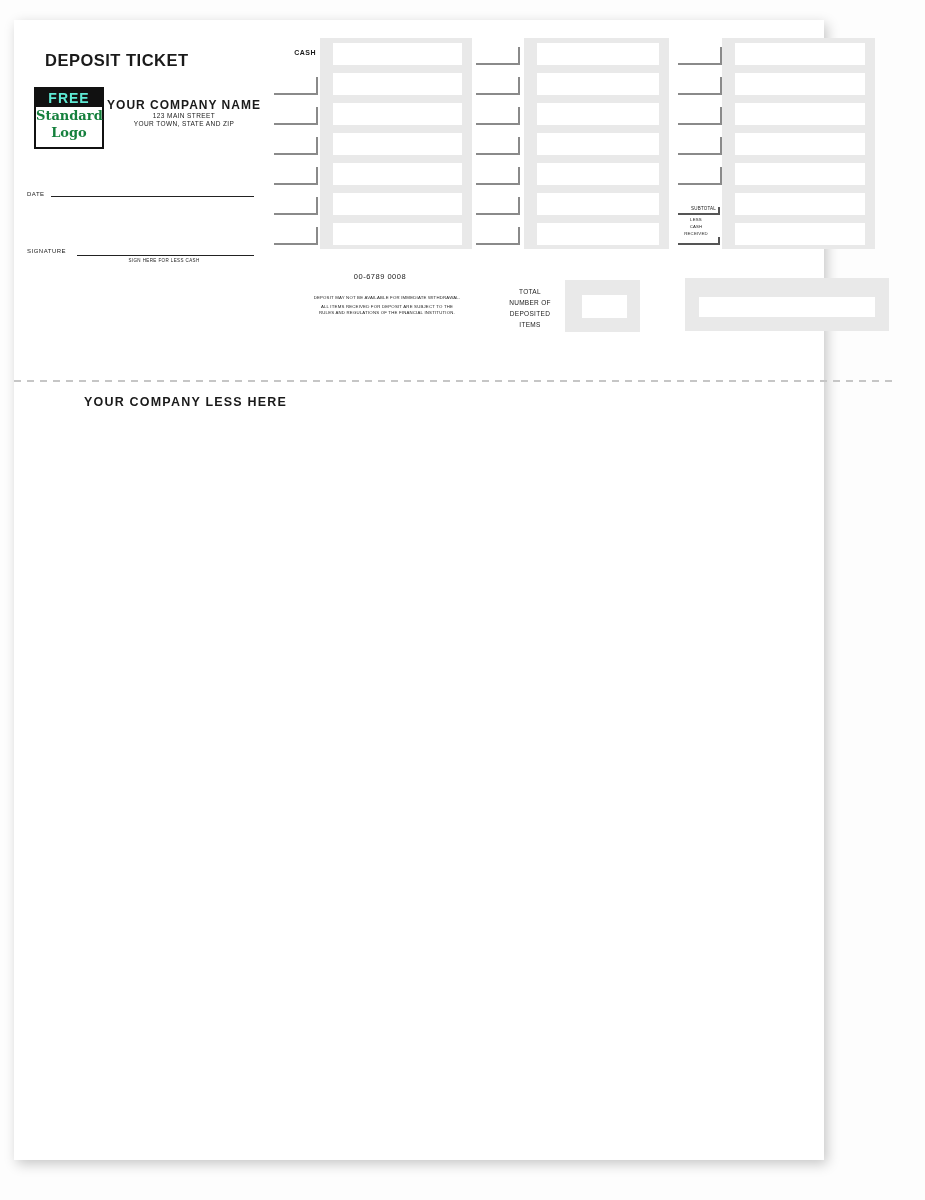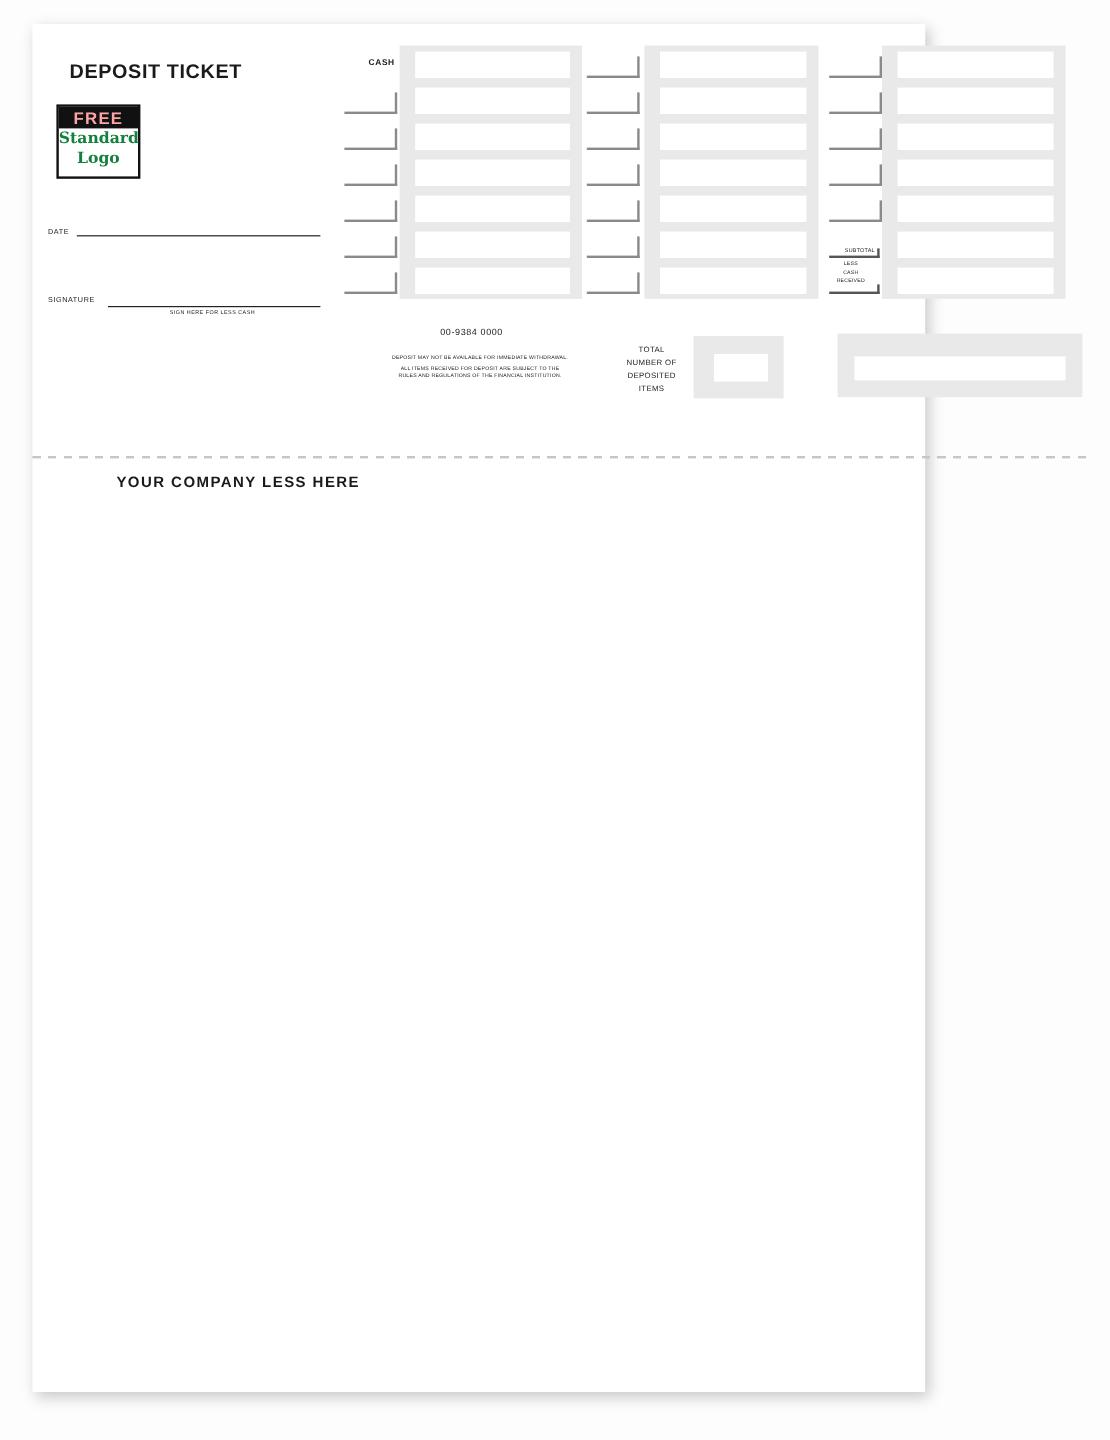--- a/index.html
+++ b/index.html
@@ -1,23 +1,23 @@
 <!DOCTYPE html>
 <html><head>
 <meta charset="utf-8">
 <style>
   html,body{margin:0;padding:0;background:#fdfdfd;}
   .stage{position:relative;width:925px;height:1200px;overflow:hidden;
          font-family:"Liberation Sans", sans-serif;color:#1a1a1a;}
-  .page{position:absolute;left:27px;top:20px;width:744px;height:1140px;background:#fff;
+  .page{position:absolute;left:14px;top:20px;width:810px;height:1140px;background:#fff;
         box-shadow:3px 4px 12px rgba(0,0,0,0.22);}
   .abs{position:absolute;}
   .title{left:31px;top:31px;font-size:16.5px;font-weight:bold;letter-spacing:0.5px;white-space:nowrap;}
   .logo-box{left:20px;top:67px;width:66px;height:58px;border:2.5px solid #111;background:#fff;text-align:center;}
-  .logo-free{background:#111;color:#fca5a5;font-size:14px;font-weight:bold;letter-spacing:1px;
+  .logo-free{background:#111;color:#5eead4;font-size:14px;font-weight:bold;letter-spacing:1px;
              height:18px;line-height:18px;}
   .logo-script{font-family:"DejaVu Serif", serif;font-weight:bold;font-size:13px;line-height:17px;color:#15803d;}
   .company{left:80px;top:78px;width:180px;text-align:center;}
   .company-name{font-size:12px;font-weight:bold;letter-spacing:1px;white-space:nowrap;}
   .company-addr{font-size:6.5px;line-height:7.5px;letter-spacing:0.4px;}
   .small-label{font-size:6px;letter-spacing:0.5px;}
   .date-label{left:13px;top:171px;}
   .date-line{left:37px;top:176px;width:203px;border-top:1.5px solid #222;height:0;}
   .sig-label{left:13px;top:228px;}
   .sig-line{left:63px;top:235px;width:177px;border-top:1.5px solid #222;height:0;}
@@ -51,20 +51,25 @@
   <div class="page">
 
     <div class="abs title">DEPOSIT TICKET</div>
 
     <div class="abs logo-box">
       <div class="logo-free">FREE</div>
       <div class="logo-script">Standard</div>
       <div class="logo-script">Logo</div>
     </div>
 
+    <div class="abs company">
+      <div class="company-name">YOUR COMPANY NAME</div>
+      <div class="company-addr">123 MAIN STREET</div>
+      <div class="company-addr">YOUR TOWN, STATE AND ZIP</div>
+    </div>
 
     <div class="abs small-label date-label">DATE</div>
     <div class="abs date-line"></div>
 
     <div class="abs small-label sig-label">SIGNATURE</div>
     <div class="abs sig-line"></div>
     <div class="abs sig-caption">SIGN HERE FOR LESS CASH</div>
 
     <div class="abs cash-label">CASH</div>
 
@@ -96,21 +101,21 @@
         <div class="cell-row" style="top: 185px;"></div>
       </div>
 
     <div class="abs subtotal-label">SUBTOTAL</div>
     <div class="abs less-cash">
         <div>LESS</div>
         <div>CASH</div>
         <div>RECEIVED</div>
       </div>
 
-    <div class="abs fraction">00-9384 0000</div>
+    <div class="abs fraction">00-6789 0008</div>
     <div class="abs disclaimer">
         <div>DEPOSIT MAY NOT BE AVAILABLE FOR IMMEDIATE WITHDRAWAL.</div>
         <div>ALL ITEMS RECEIVED FOR DEPOSIT ARE SUBJECT TO THE</div>
         <div>RULES AND REGULATIONS OF THE FINANCIAL INSTITUTION.</div>
       </div>
     <div class="abs total-items">
         <div>TOTAL</div>
         <div>NUMBER OF</div>
         <div>DEPOSITED</div>
         <div>ITEMS</div>

